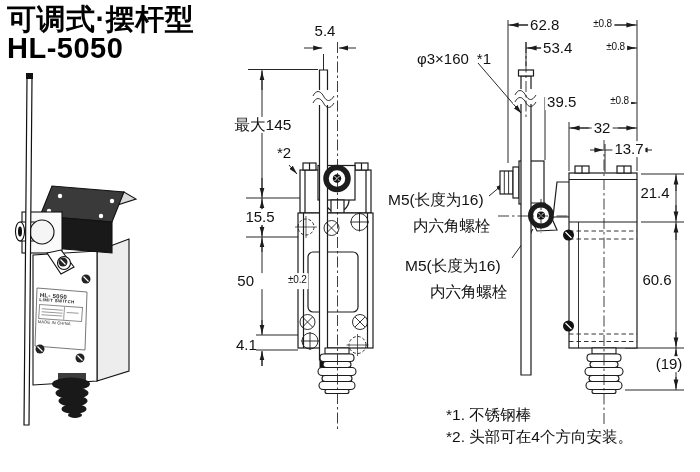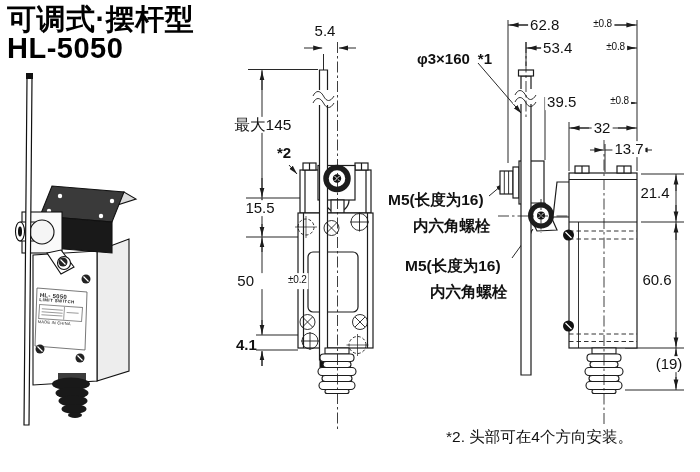--- a/index.html
+++ b/index.html
@@ -2,21 +2,21 @@
 <html><head>
 <meta charset="utf-8">
 <style>
   html,body{margin:0;padding:0;background:#fff;}
   #stage{position:relative;width:700px;height:472px;background:#fff;overflow:hidden;
          font-family:"Liberation Sans","DejaVu Sans",sans-serif;color:#111;}
   #stage svg{position:absolute;left:0;top:0;}
   .abs{position:absolute;white-space:nowrap;line-height:1.05;color:#111;}
   .c{transform:translate(-50%,-50%);}
   .dim{font-size:15px;background:#fff;padding:0 2px;}
-  .nobg{background:transparent;padding:0;font-weight:bold;}
+  .nobg{background:transparent;padding:0;}
   .tol{font-size:10px;vertical-align:3.5px;letter-spacing:-0.2px;margin-left:34px;}
   .cjk{font-size:15.5px;}
   .t1,.t2{font-weight:700;font-size:29px;letter-spacing:0.5px;color:#000;}
   .ref{font-size:15px;}
   .fn{font-size:15.5px;}
   .sp{margin-left:8px;}
   
   .pl{transform:rotate(4deg);transform-origin:top left;color:#222;}
   .pl .m{font-size:6px;font-weight:700;letter-spacing:.3px;}
   .pl .t{font-size:4.3px;font-weight:700;letter-spacing:.5px;}
@@ -236,34 +236,35 @@
     <i style="left:2px;top:6px;width:50%;height:1px"></i>
     <i style="left:2px;top:9px;width:50%;height:1px"></i>
     <i style="left:65%;top:5px;width:28%;height:1px"></i>
   </div>
   <div class="o">MADE IN CHINA</div>
 </div>
 
 <div class="abs dim c" style="left:325px;top:31px">5.4</div>
 <div class="abs dim c cjk" style="left:263px;top:125px">最大145</div>
 <div class="abs ref nobg" style="left:277px;top:145px">*2</div>
-<div class="abs dim c" style="left:260px;top:208px">15.5</div>
+<div class="abs dim c" style="left:260px;top:217px">15.5</div>
 <div class="abs dim c" style="left:272px;top:281px"><span>50</span><span class="tol">±0.2</span></div>
 <div class="abs dim nobg" style="left:236px;top:337px">4.1</div>
 
 <div class="abs dim c" style="left:571px;top:25px"><span>62.8</span><span class="tol">±0.8</span></div>
 <div class="abs dim c" style="left:584px;top:48px"><span>53.4</span><span class="tol">±0.8</span></div>
 <div class="abs dim nobg" style="left:417px;top:51px"><span>φ3×160</span><span class="sp">*1</span></div>
 <div class="abs dim c" style="left:588px;top:102px"><span>39.5</span><span class="tol">±0.8</span></div>
 <div class="abs dim c" style="left:602px;top:128px">32</div>
 <div class="abs dim c" style="left:629px;top:149px">13.7</div>
 <div class="abs dim c" style="left:655px;top:193px">21.4</div>
 <div class="abs dim c" style="left:657px;top:280px">60.6</div>
 <div class="abs dim c" style="left:669px;top:364px">(19)</div>
 
 <div class="abs cjk nobg" style="left:388px;top:192px">M5(长度为16)</div>
 <div class="abs cjk nobg" style="left:413px;top:218px">内六角螺栓</div>
 <div class="abs cjk nobg" style="left:405px;top:258px">M5(长度为16)</div>
 <div class="abs cjk nobg" style="left:430px;top:284px">内六角螺栓</div>
 
+<div class="abs fn" style="left:446px;top:407px">*1. 不锈钢棒</div>
 <div class="abs fn" style="left:446px;top:429px">*2. 头部可在4个方向安装。</div>
 
 </div>
 
 </body></html>

